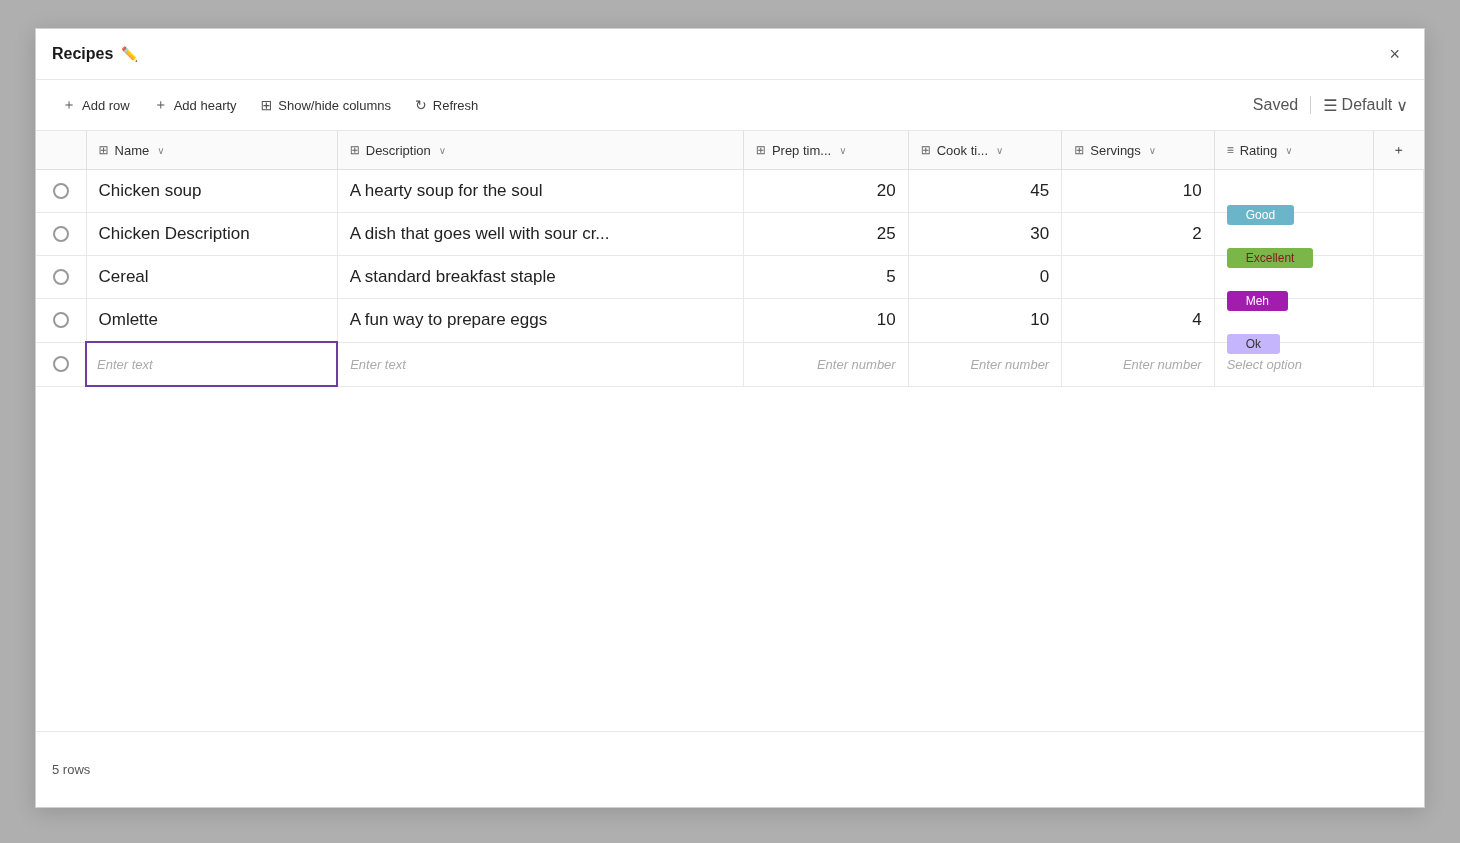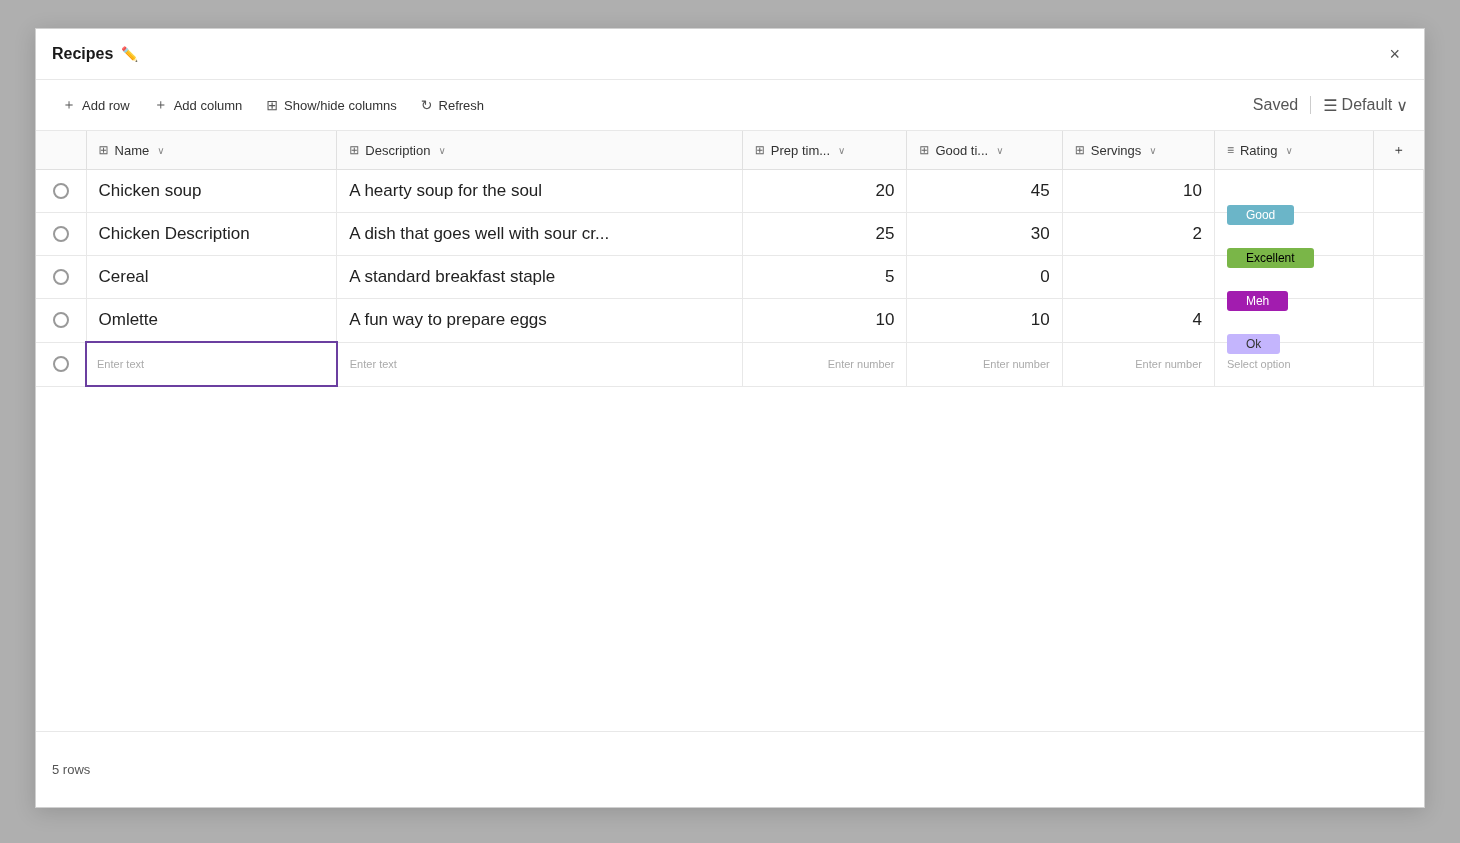--- a/index.html
+++ b/index.html
@@ -208,35 +208,36 @@
     .rating-badge {
       padding: 3px 19px;
       border-radius: 3px;
       font-size: 12px;
       font-weight: 500;
       color: #fff;
       margin-top: 47px;
     }
 
     .rating-good { background: #6bb5c8; }
-    .rating-excellent { background: #7ab648; color: #000000; }
+    .rating-excellent { background: #7ab648; color: #7f1d1d; }
     .rating-meh { background: #a21caf; color: #fff; }
     .rating-ok { background: #c4b5fd; color: #333; }
 
     .new-row-input-cell {
       border: 2px solid #6b3fa0;
     }
 
     .new-row-input-cell .cell-content {
       padding: 0 10px;
     }
 
     .placeholder-text {
       color: #aaa;
-      font-size: 11px;
+      font-style: italic;
+      font-size: 13px;
     }
 
     .footer {
       padding: 30px 16px;
       font-size: 13px;
       color: #555;
       border-top: 1px solid #e8e8e8;
     }
 
     .cell-text {
@@ -256,21 +257,21 @@
       <button class="close-btn">×</button>
     </div>
 
     <div class="toolbar">
       <button class="toolbar-btn">
         <span class="btn-icon">＋</span>
         <span>Add row</span>
       </button>
       <button class="toolbar-btn">
         <span class="btn-icon">＋</span>
-        <span>Add column</span>
+        <span>Add hearty</span>
       </button>
       <button class="toolbar-btn">
         <span class="btn-icon">⊞</span>
         <span>Show/hide columns</span>
       </button>
       <button class="toolbar-btn">
         <span class="btn-icon">↻</span>
         <span>Refresh</span>
       </button>
       <div class="toolbar-right">
@@ -306,21 +307,21 @@
             <th>
               <div class="col-header">
                 <span class="col-icon">⊞</span>
                 <span>Prep tim...</span>
                 <span class="sort-icon">∨</span>
               </div>
             </th>
             <th>
               <div class="col-header">
                 <span class="col-icon">⊞</span>
-                <span>Good ti...</span>
+                <span>Cook ti...</span>
                 <span class="sort-icon">∨</span>
               </div>
             </th>
             <th>
               <div class="col-header">
                 <span class="col-icon">⊞</span>
                 <span>Servings</span>
                 <span class="sort-icon">∨</span>
               </div>
             </th>

